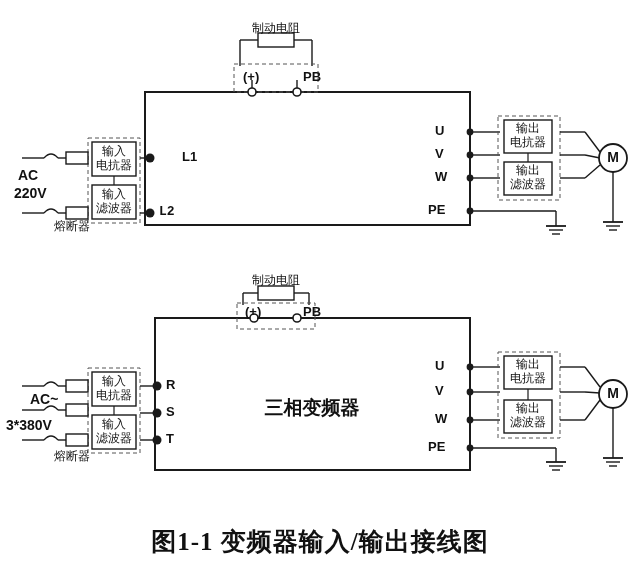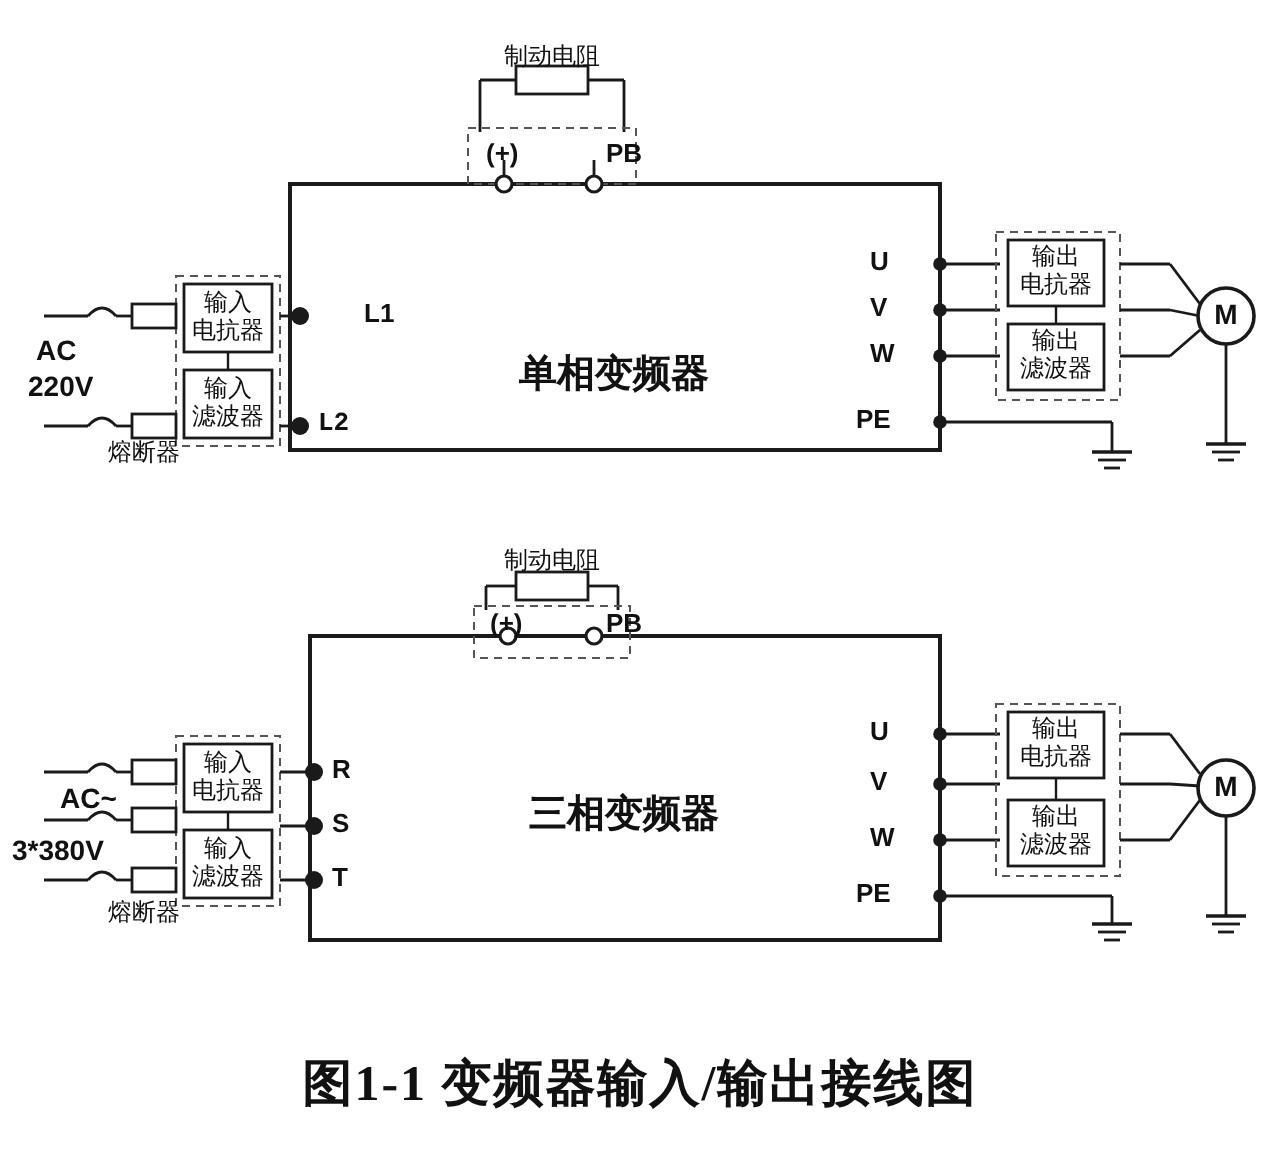--- a/index.html
+++ b/index.html
@@ -214,21 +214,20 @@
     <line x1="613" y1="408" x2="613" y2="458" stroke="#1a1a1a" stroke-width="1.4"></line>
     <line x1="603" y1="458" x2="623" y2="458" stroke="#1a1a1a" stroke-width="1.8"></line>
     <line x1="606" y1="462" x2="620" y2="462" stroke="#1a1a1a" stroke-width="1.4"></line>
     <line x1="609" y1="466" x2="617" y2="466" stroke="#1a1a1a" stroke-width="1.4"></line>
   </svg>
 
   <div class="lbl cn-small ctr" style="left:276px; top:22px;">制动电阻</div>
   <div class="lbl term" style="left:243px; top:70px;">(+)</div>
   <div class="lbl term" style="left:303px; top:70px;">PB</div>
 
-  <div class="lbl drive-title ctr" style="left:307px; top:178px;">单相变频器</div>
 
   <div class="lbl acname" style="left:18px; top:168px;">AC</div>
   <div class="lbl acname" style="left:14px; top:186px;">220V</div>
   <div class="lbl cn-small" style="left:54px; top:220px;">熔断器</div>
 
   <div class="lbl cn-small ctr" style="left:114px; top:145px;">输入</div>
   <div class="lbl cn-small ctr" style="left:114px; top:159px;">电抗器</div>
   <div class="lbl cn-small ctr" style="left:114px; top:188px;">输入</div>
   <div class="lbl cn-small ctr" style="left:114px; top:202px;">滤波器</div>
 

